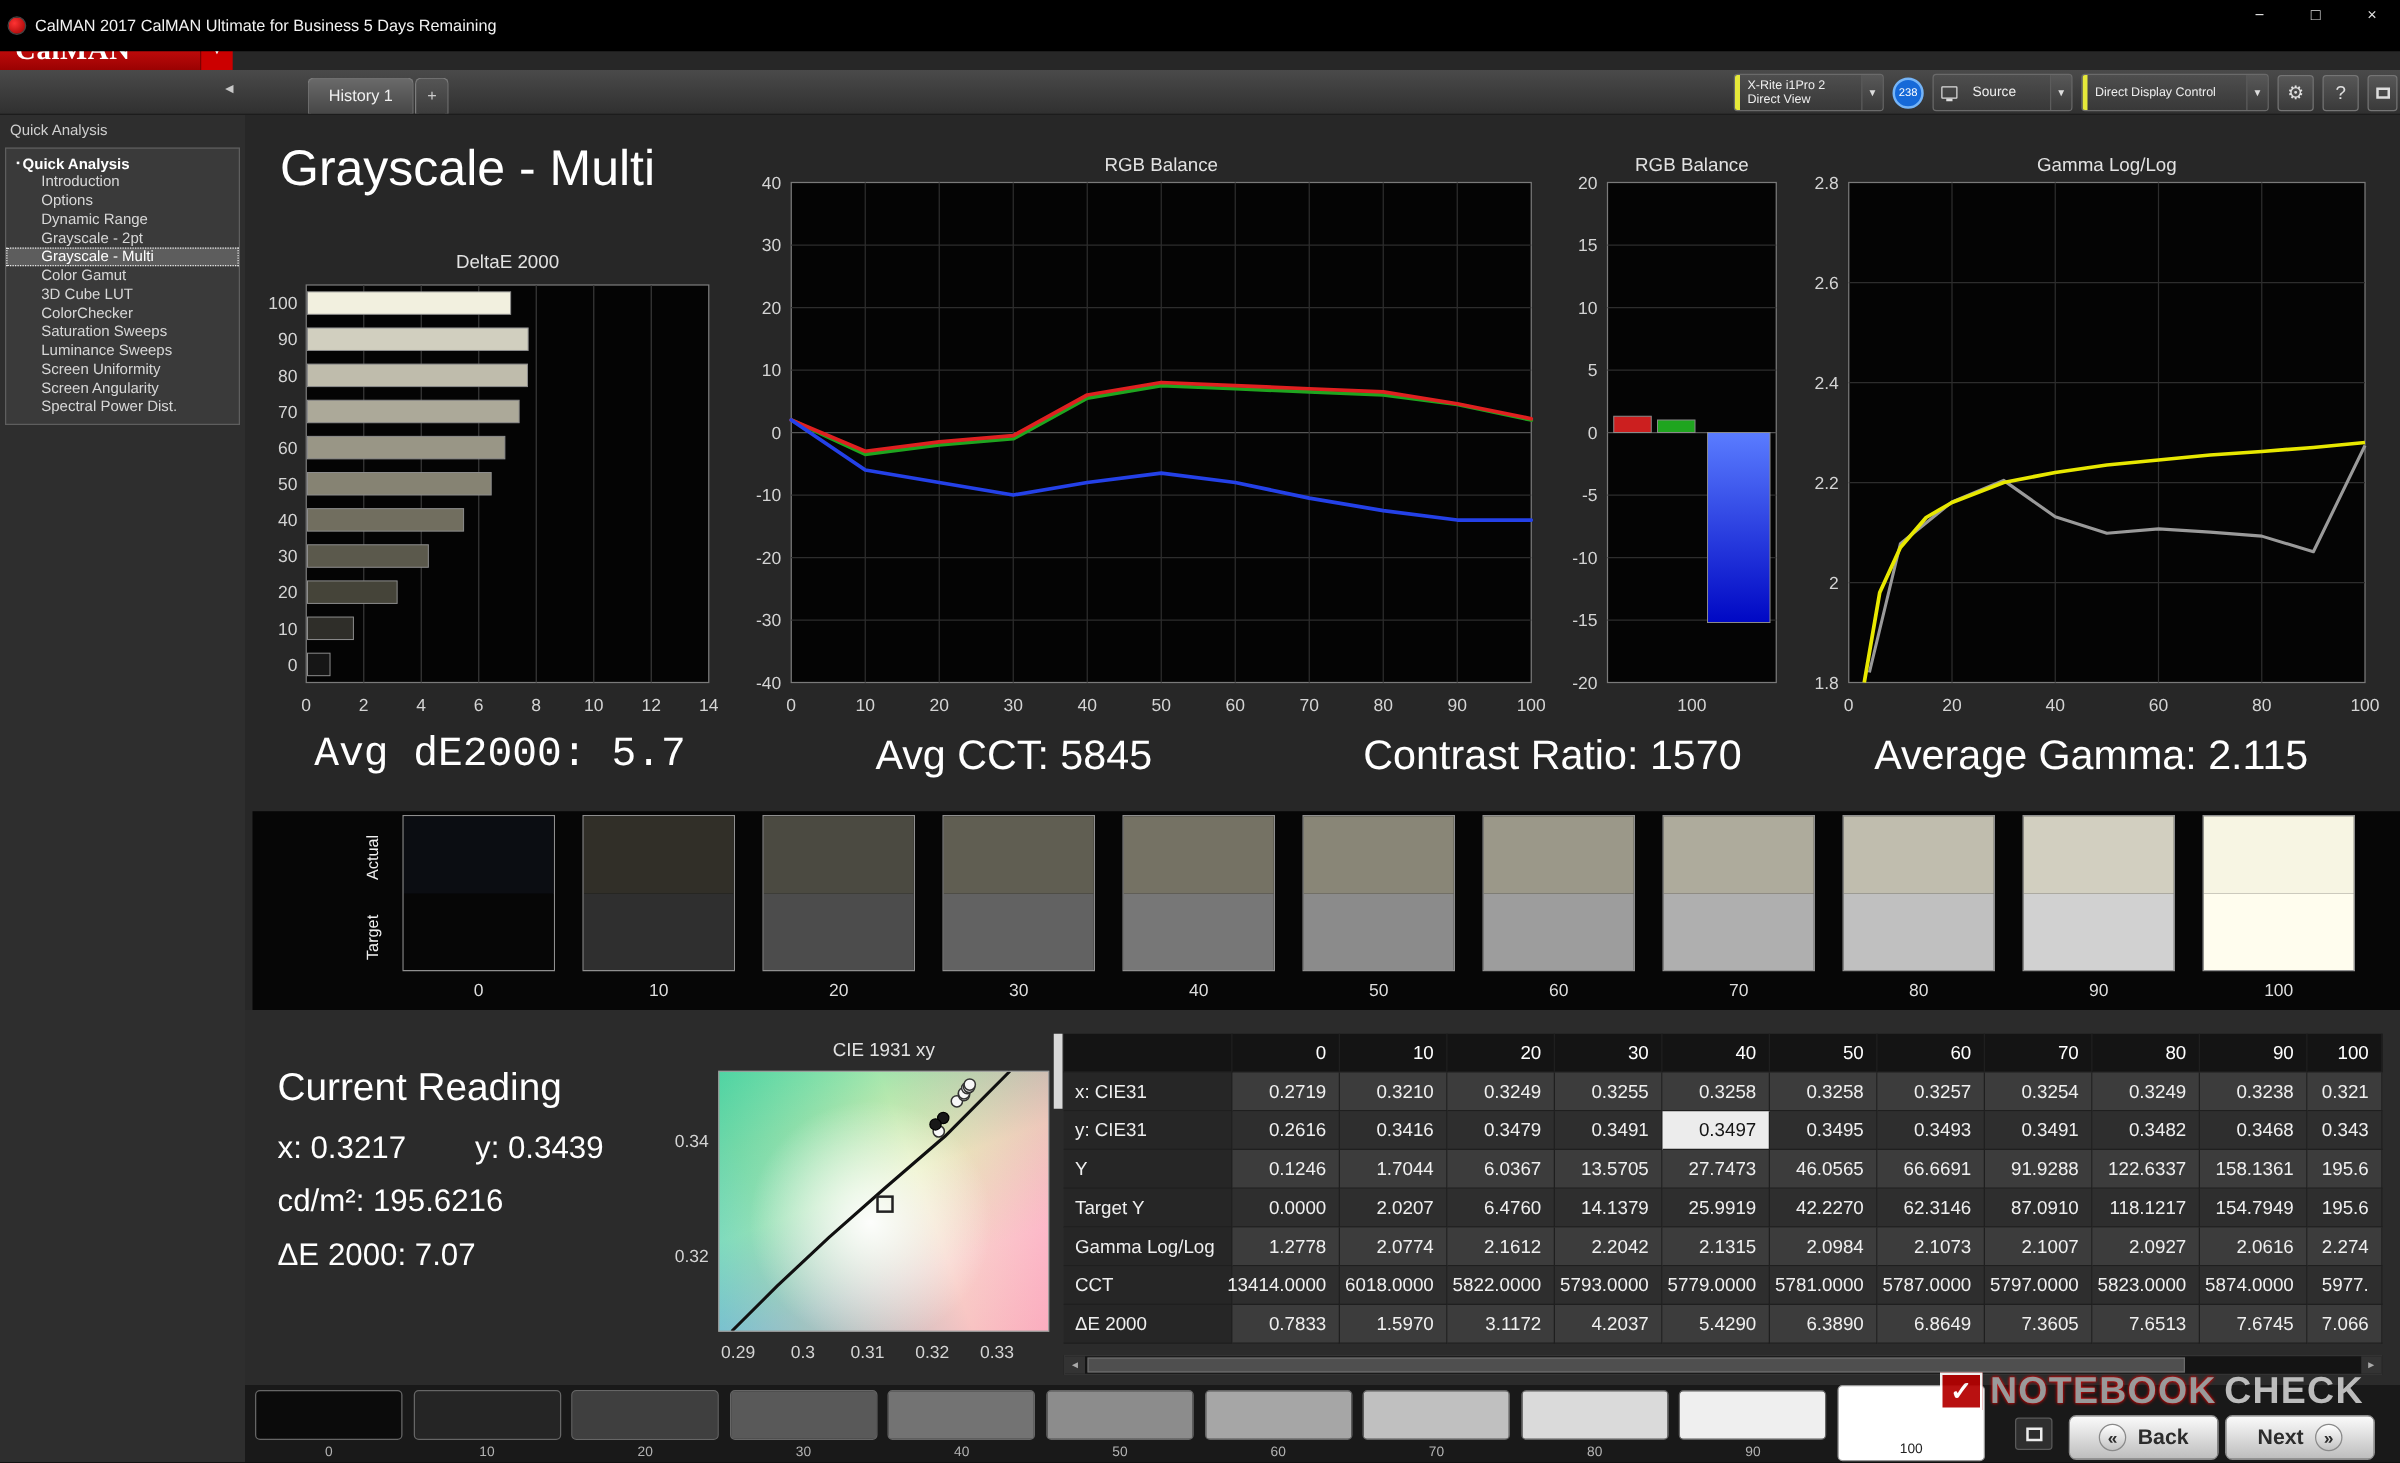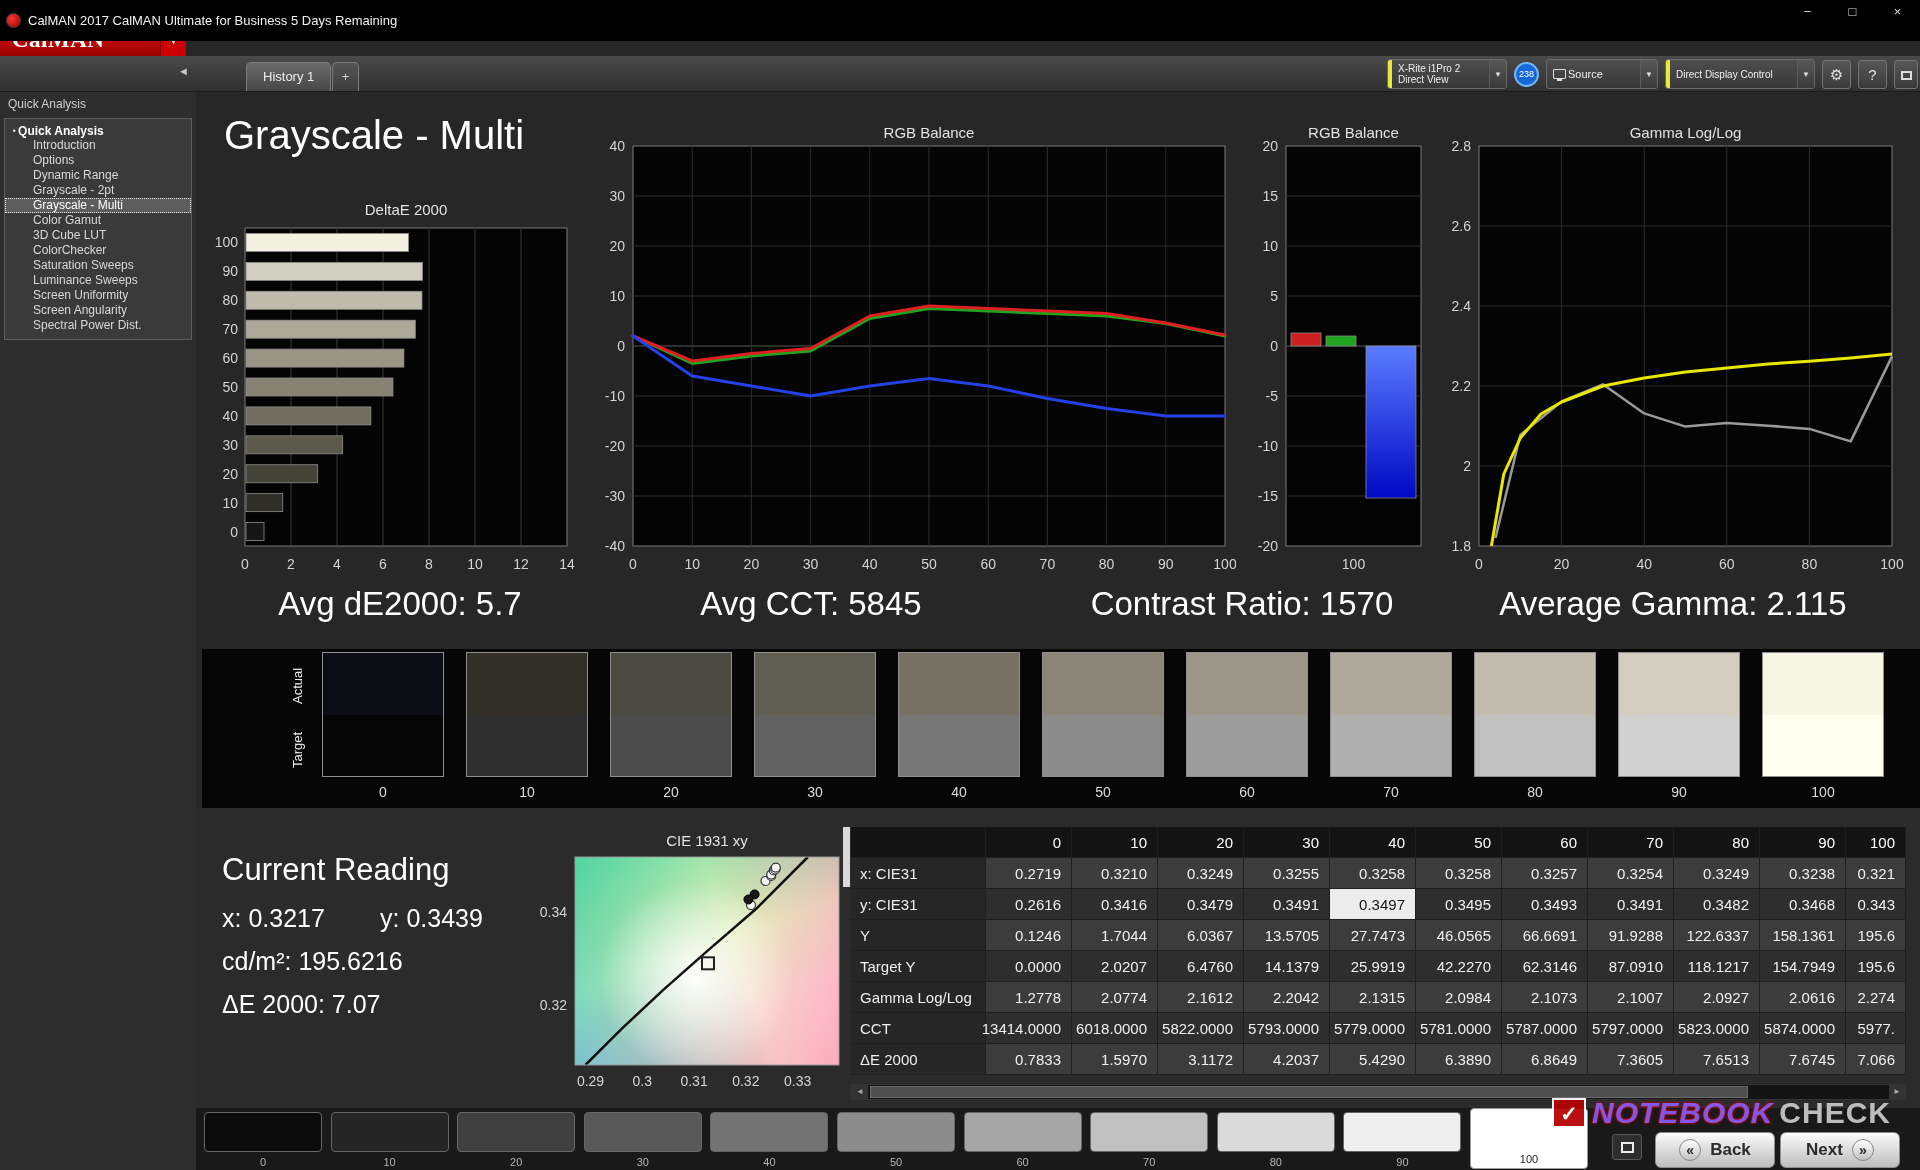--- a/index.html
+++ b/index.html
@@ -28,21 +28,21 @@
   .tab.add{left:332px;width:27px;padding:0;text-align:center;background:linear-gradient(#555,#3c3c3c);color:#ccc;}
   .toolbar{position:absolute;top:2px;right:2px;height:32px;display:flex;align-items:center;gap:7px;}
   .dd{position:relative;background:linear-gradient(#4e4e4e,#383838);border:1px solid #6a6a6a;border-radius:3px;color:#eee;display:flex;align-items:stretch;height:30px;overflow:hidden;}
   .accent{width:4px;background:#e6e93a;}
   .dd-body{display:flex;align-items:center;padding:0 6px;}
   .dd-arrow{width:17px;border-left:1px solid #5c5c5c;background:linear-gradient(#585858,#3a3a3a);color:#ddd;font-size:8px;display:flex;align-items:center;justify-content:center;}
   .meter{width:120px;}
   .meter .l{font-size:10px;line-height:11px;white-space:nowrap;}
   .badge{width:25px;height:25px;border-radius:50%;background:#1669d8;border:2px solid #74b4f8;color:#fff;font-size:9px;display:flex;align-items:center;justify-content:center;}
   .src{width:112px;}
-  .src .dd-body{gap:2px;font-size:11px;flex:1;}
+  .src .dd-body{gap:12px;font-size:11px;flex:1;}
   .mon{width:13px;height:10px;border:1px solid #ddd;border-radius:1px;position:relative;}
   .mon::after{content:"";position:absolute;left:3px;bottom:-3px;width:5px;height:2px;background:#ddd;}
   .dctl{width:150px;}
   .dctl .dd-body{font-size:10px;flex:1;white-space:nowrap;}
   .icon-btn{width:29px;height:29px;background:linear-gradient(#575757,#3a3a3a);border:1px solid #757575;border-radius:3px;color:#e0e0e0;text-align:center;line-height:27px;font-size:15px;}
   .icon-btn.edge{width:24px;}
 
   
   .sidebar{position:absolute;left:0;top:92px;width:196px;bottom:0;background:#2e2e2e;z-index:4;text-decoration:underline;}
   .sidebar-header{position:absolute;top:5px;left:8px;font-size:12px;color:#cfcfcf;}
@@ -101,21 +101,21 @@
   .mini-btn{position:absolute;left:1612px;top:1134px;width:30px;height:26px;background:#2e2e2e;border:1px solid #5a5a5a;border-radius:3px;z-index:9;display:flex;align-items:center;justify-content:center;}
   .mini-btn span{display:block;width:13px;height:11px;border:2px solid #ececec;}
   .nav-btn{position:absolute;top:1132px;width:120px;height:36px;background:linear-gradient(#fbfbfb,#bdbdbd);border:1px solid #8d8d8d;border-radius:6px;color:#2c2c2c;font-size:17px;font-weight:bold;display:flex;align-items:center;justify-content:center;gap:9px;z-index:9;}
   .nav-btn.back{left:1655px;}
   .nav-btn.next{left:1780px;}
   .chev{width:22px;height:22px;border-radius:50%;background:linear-gradient(#fff,#c2c2c2);border:1px solid #8a8a8a;line-height:20px;text-align:center;font-size:14px;font-weight:bold;}
 
   
   .watermark{position:absolute;left:1552px;top:1096px;display:flex;align-items:center;gap:6px;z-index:20;opacity:.93;}
   .wm-logo{width:34px;height:30px;background:#b40000;border:2px solid #fff;color:#fff;font-size:21px;font-weight:bold;text-align:center;line-height:27px;}
-  .wm-a{font-size:30px;font-weight:bold;color:#8b5cf6;text-shadow:0 0 2px #d00,0 0 3px #d00;letter-spacing:1px;font-style:italic;}
+  .wm-a{font-size:30px;font-weight:bold;color:#a3a3a3;text-shadow:0 0 2px #d00,0 0 3px #d00;letter-spacing:1px;}
   .wm-b{font-size:30px;font-weight:bold;color:#c9c9c9;letter-spacing:1px;}
 </style>
 </head>
 <body>
 
 <div class="window">
 
   <div class="titlebar">
     <span class="app-icon"></span>
     <span class="tb-title">CalMAN 2017 CalMAN Ultimate for Business 5 Days Remaining</span>
@@ -320,21 +320,21 @@
       <text x="47" y="331" text-anchor="end" font-size="14" fill="#d4d4d4">2</text>
       <text x="47" y="411" text-anchor="end" font-size="14" fill="#d4d4d4">1.8</text>
       <text x="55" y="429" text-anchor="middle" font-size="14" fill="#d4d4d4">0</text>
       <text x="137.60000000000002" y="429" text-anchor="middle" font-size="14" fill="#d4d4d4">20</text>
       <text x="220.20000000000002" y="429" text-anchor="middle" font-size="14" fill="#d4d4d4">40</text>
       <text x="302.79999999999995" y="429" text-anchor="middle" font-size="14" fill="#d4d4d4">60</text>
       <text x="385.40000000000003" y="429" text-anchor="middle" font-size="14" fill="#d4d4d4">80</text>
       <text x="468" y="429" text-anchor="middle" font-size="14" fill="#d4d4d4">100</text>
     </svg>
 
-  <div class="stat" style="left:200px;">Avg dE2000: 5.7</div>
+  <div class="stat" style="left:200px;font-family:Liberation Mono, monospace;">Avg dE2000: 5.7</div>
   <div class="stat" style="left:611px;">Avg CCT: 5845</div>
   <div class="stat" style="left:1042px;">Contrast Ratio: 1570</div>
   <div class="stat" style="left:1473px;">Average Gamma: 2.115</div>
 
   <div class="swatch-strip">
     <div class="rot actual">Actual</div>
     <div class="rot target">Target</div>
     <div class="gs-row" id="gs-row">
         <div class="gs">
           <div class="gs-a" style="background:#0b0d12"></div>

